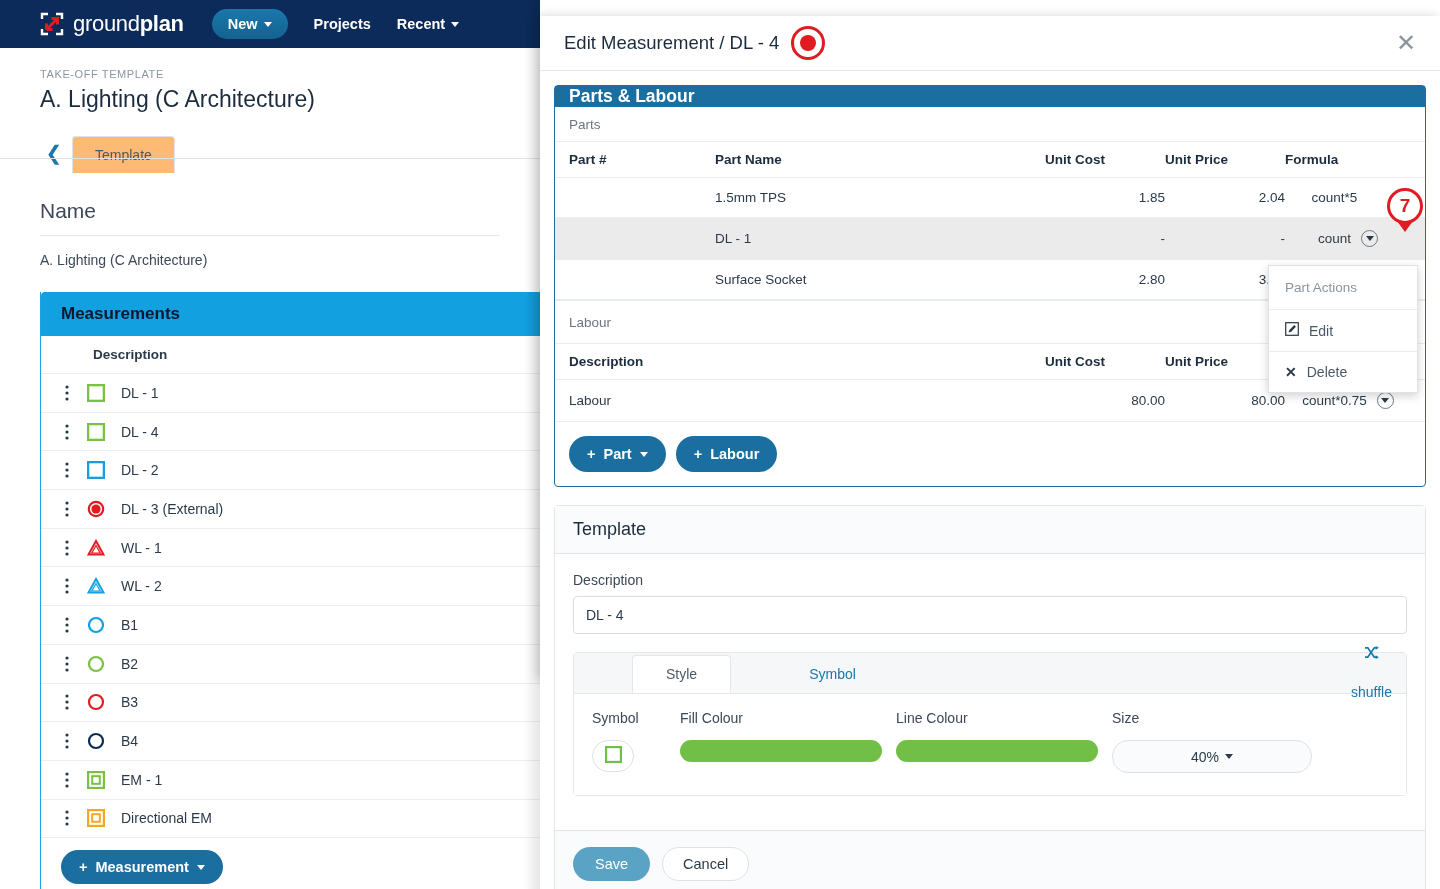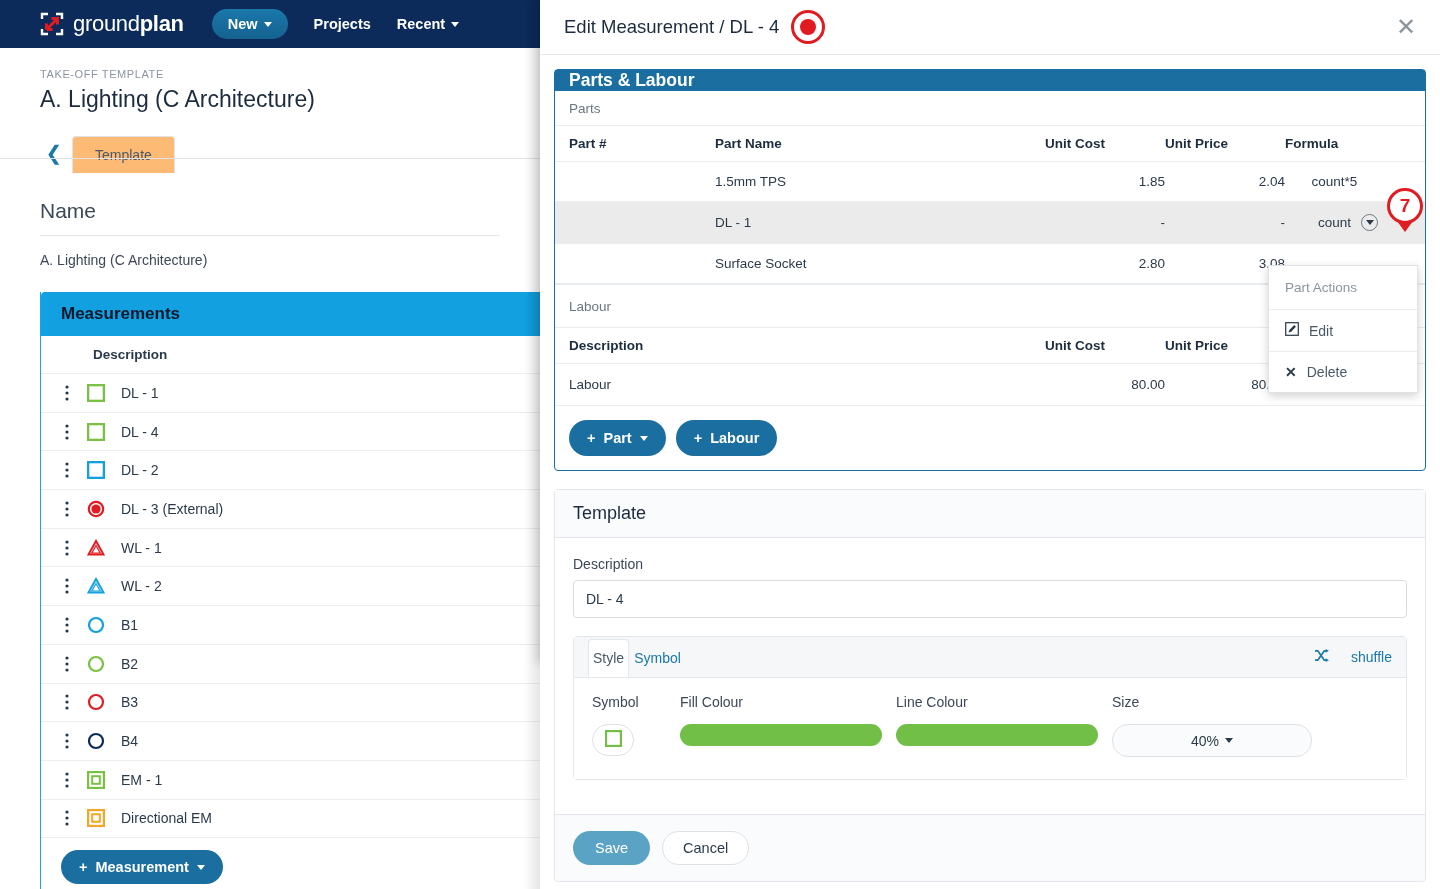--- a/index.html
+++ b/index.html
@@ -101,21 +101,21 @@
   }
 
   .left-shadow {
     position:absolute; right:0; top:0; width: 16px; height:889px;
     background: linear-gradient(90deg, rgba(0,0,0,0), rgba(0,0,0,0.10));
     pointer-events:none;
   }
 
   
   #panel {
-    position:absolute; left: 540px; top:0; width: 900px; height: 663px;
+    position:absolute; left: 540px; top:16px; width: 900px; height: 663px;
     background: #fff; box-shadow: -3px 0 10px rgba(0,0,0,0.16);
   }
   .panel-head {
     height: 55px; display:flex; align-items:center; padding: 0 24px 0 14px;
     border-bottom: 1px solid #e5e8ec; background:#fff;
   }
   .panel-title { font-size: 18.5px; color:#1c2c3e; font-weight:400; }
   .panel-x { margin-left:auto; color:#8d959d; font-size: 24px; cursor:pointer; line-height:1; font-weight:300;}
 
   .panel-body { padding: 14px; background:#fff; height: 834px; }
@@ -169,26 +169,26 @@
     width:100%; height: 38px; border:1px solid #d8dde2; border-radius:4px;
     padding: 0 12px; font-size:14px; color:#2b3a4a; font-family:"Liberation Sans",sans-serif;
     background:#fff;
   }
   .style-card { margin-top: 18px; border:1px solid #e3e7eb; border-radius:4px; }
   .style-tabs {
     display:flex; align-items:center; background:#f6f7f8; border-bottom:1px solid #e3e7eb;
     padding: 0 14px; height: 41px;
   }
   .stab {
-    font-size:14px; padding: 10px 4px; cursor:pointer; color:#4a5968;
-    border:1px solid transparent; border-radius: 4px 4px 0 0; position:relative; top:1px;
+    font-size:14px; padding: 10px 33px; cursor:pointer; color:#4a5968;
+    border:1px solid transparent; border-radius: 4px 4px 0 0; position:relative; top:1px;margin-left:44px;
   }
   .stab.on { background:#fff; border-color:#e3e7eb; border-bottom-color:#fff; }
   .stab.link { color:#1a78ab; }
-  .shuffle { margin-left:auto; color:#1a78ab; font-size:14px; display:flex; align-items:center; gap:22px; cursor:pointer;}
+  .shuffle { margin-left:auto; color:#1a78ab; font-size:14px; display:flex; align-items:center; gap:22px; cursor:pointer;flex-direction:column;}
   .style-body { display:flex; padding: 16px 18px 22px 18px; gap: 0; background:#fff; }
   .sb-col { }
   .sb-h { font-size:14px; color:#3c4858; margin-bottom: 14px; }
   .swatch-btn {
     width:42px; height:32px; border:1px solid #dde2e6; border-radius: 16px;
     display:flex; align-items:center; justify-content:center; background:#fff; cursor:pointer;
   }
   .colorbar { height: 22px; border-radius: 11px; }
   .size-sel {
     width: 200px; height: 33px; border:1px solid #dde2e6; border-radius:16px; background:#fafbfc;

